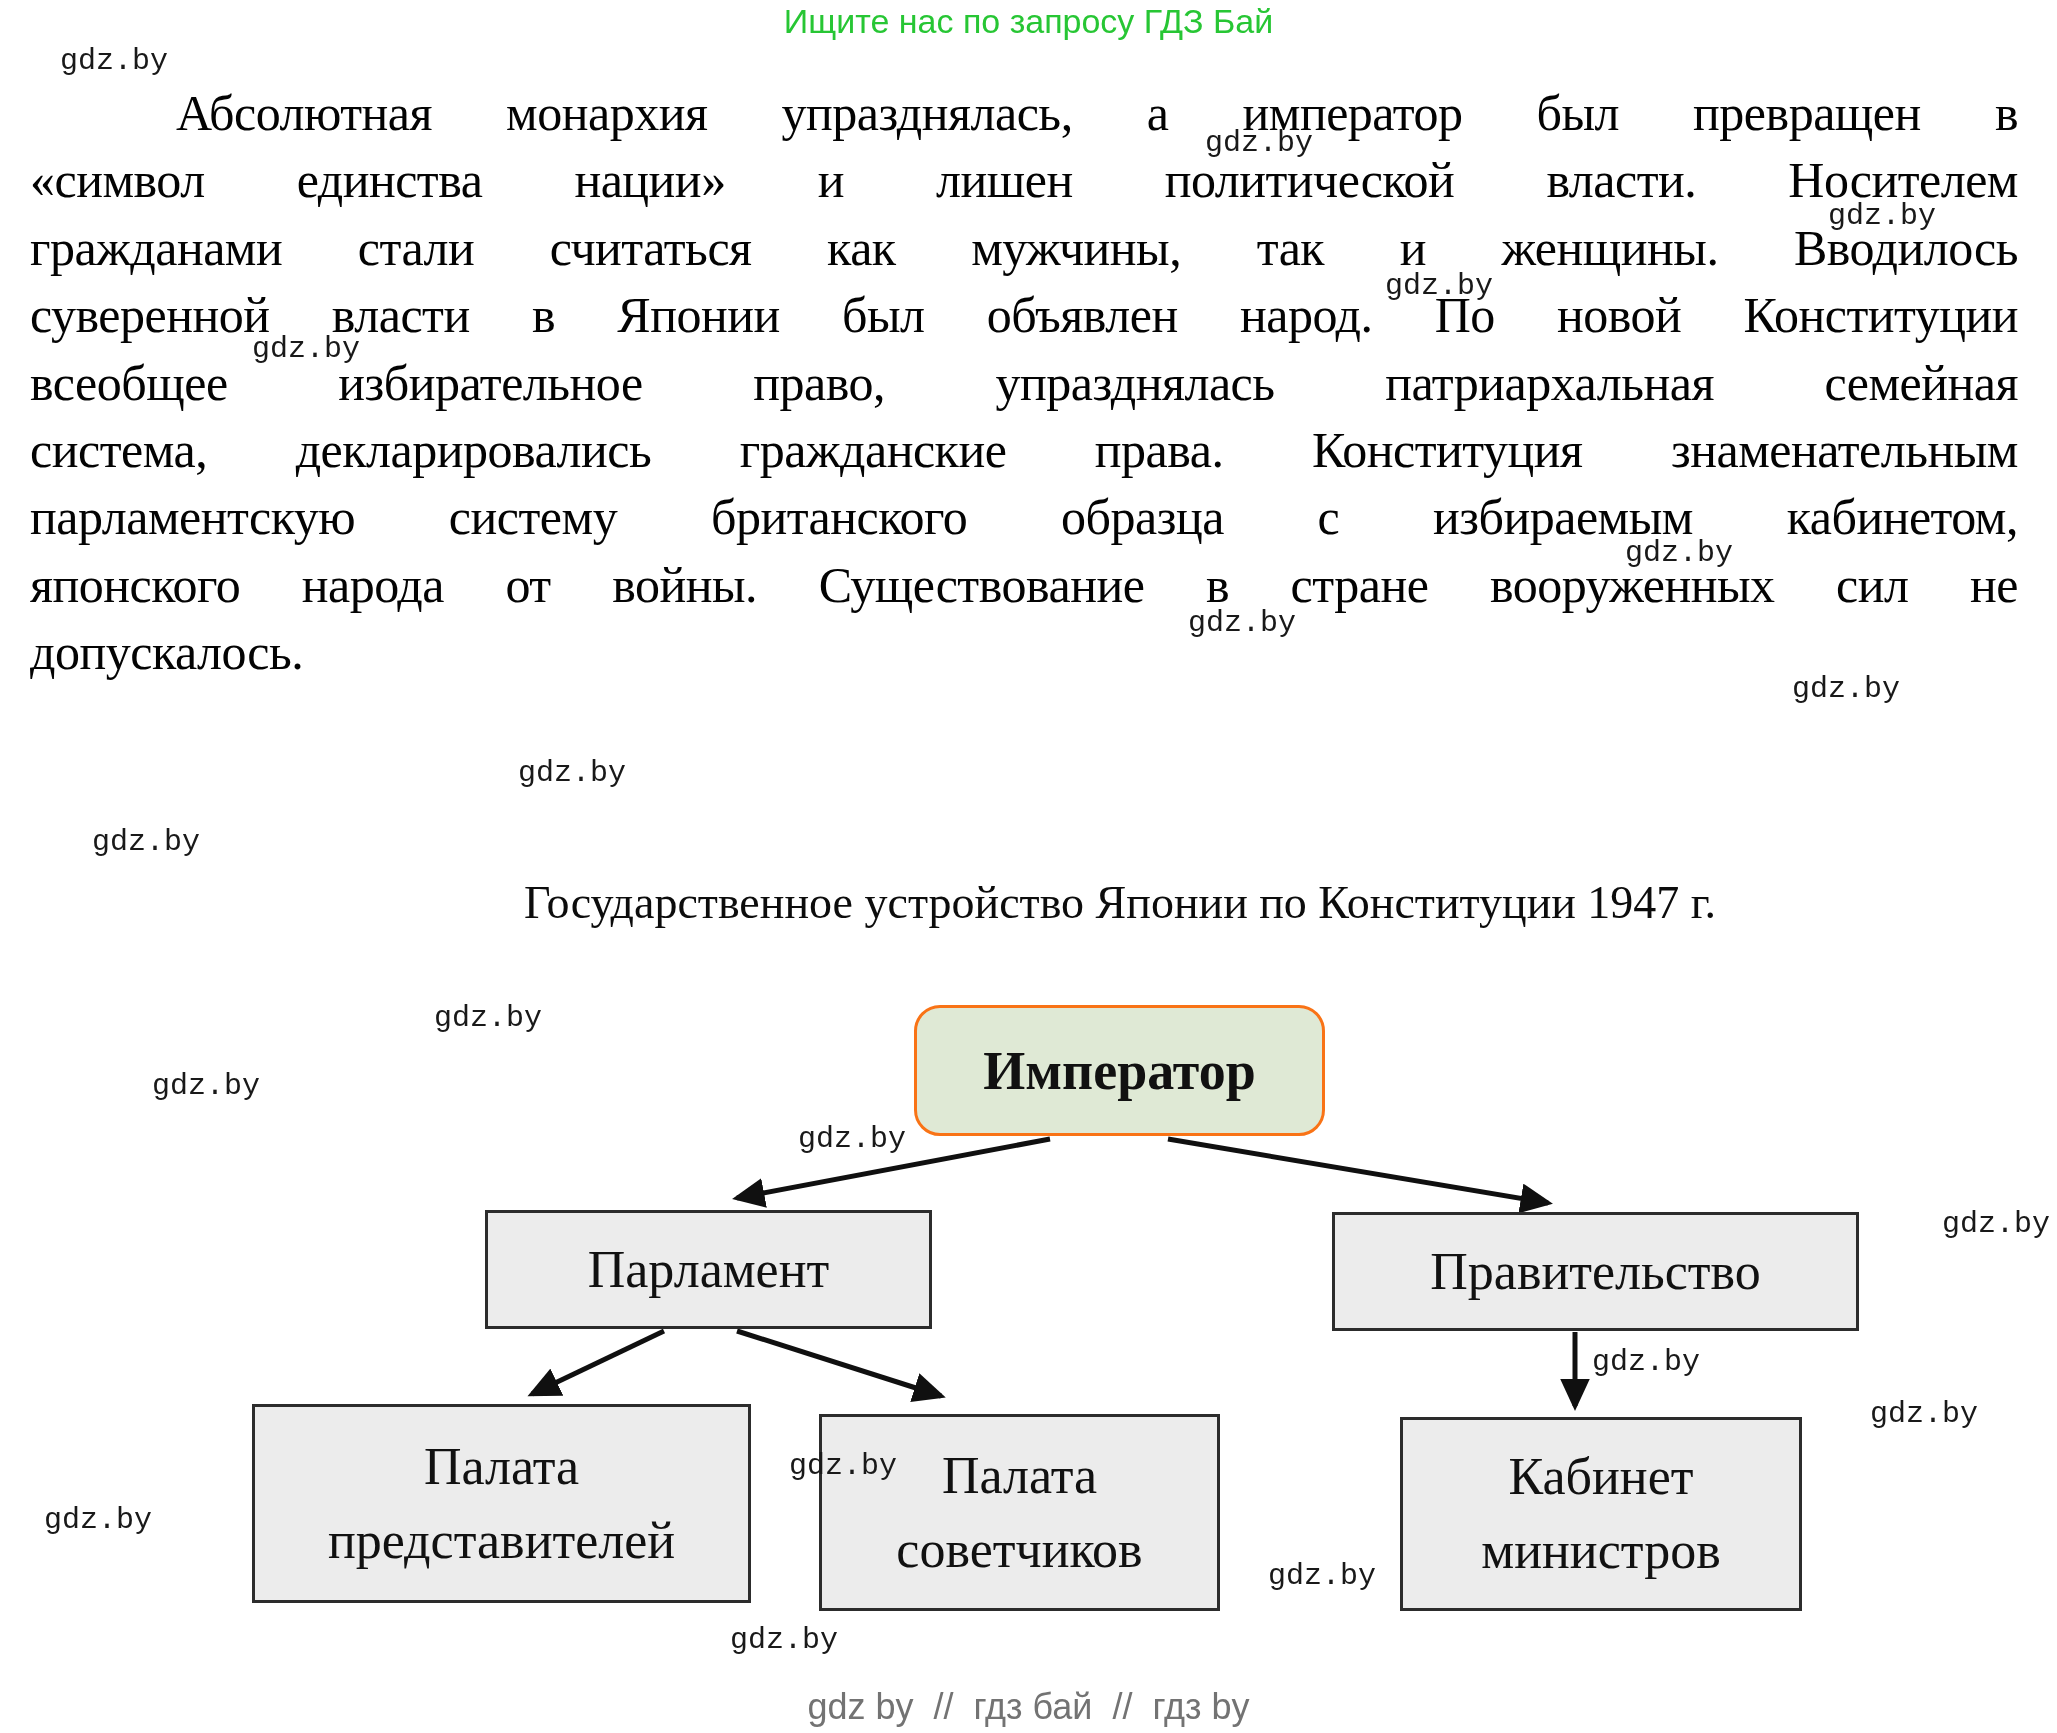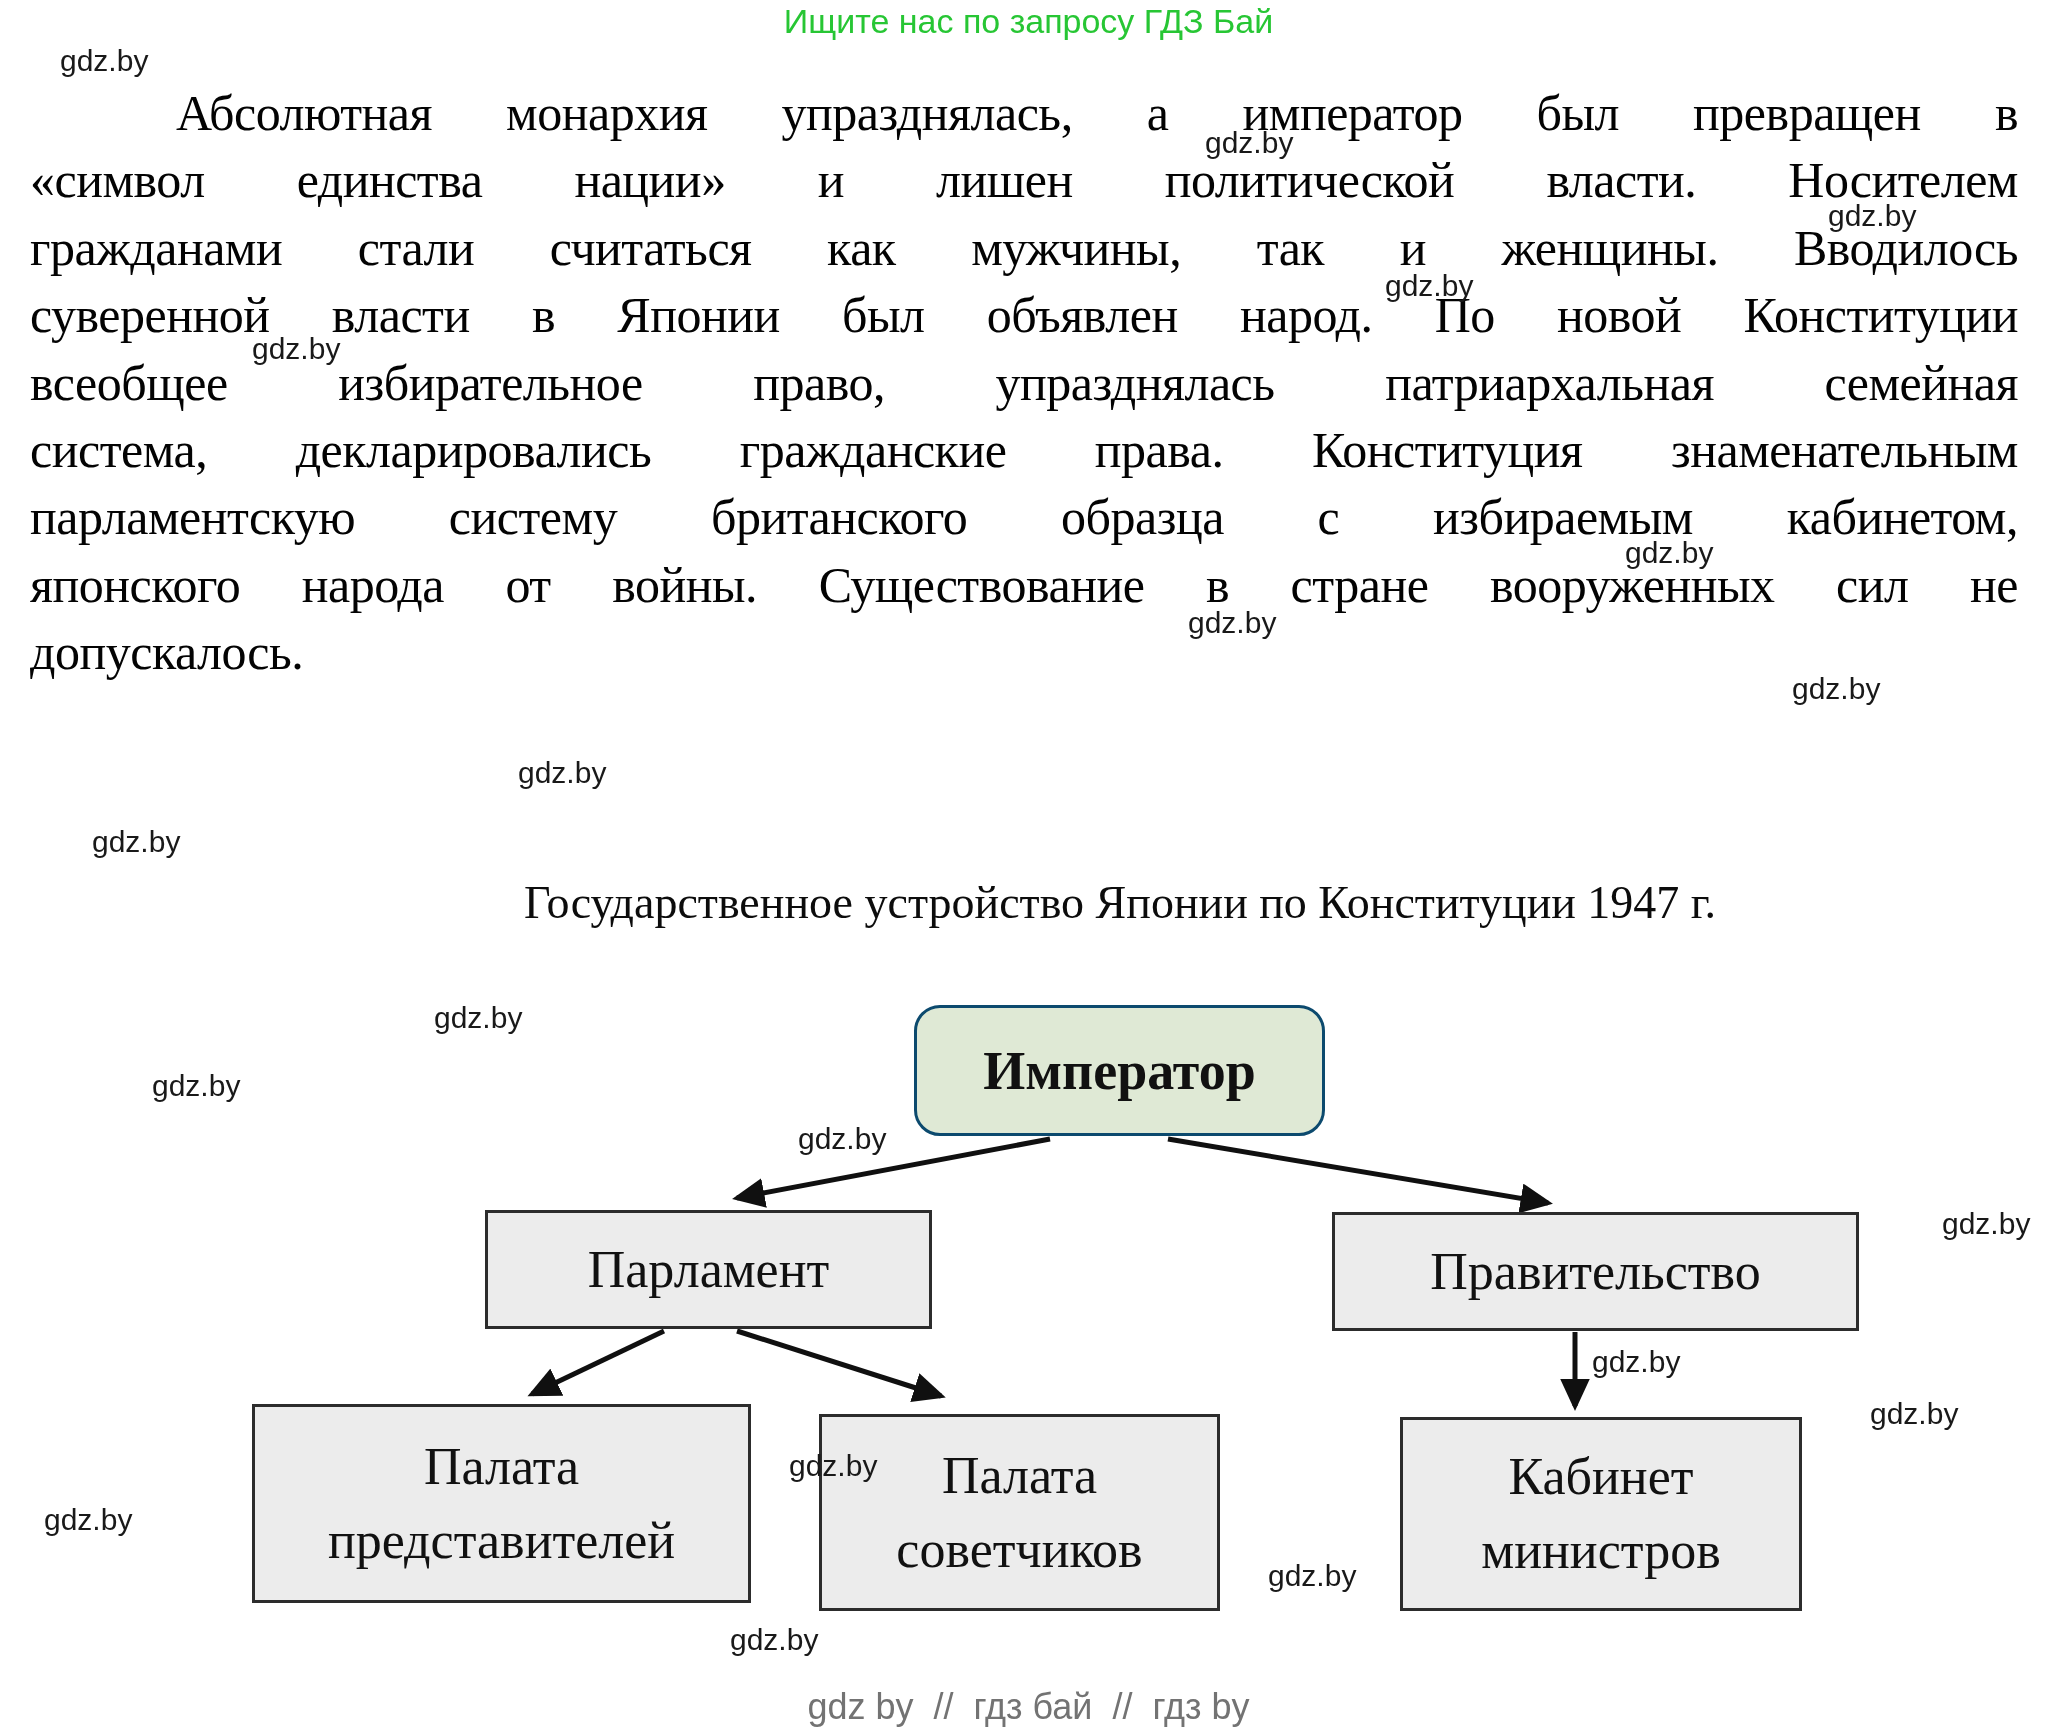--- a/index.html
+++ b/index.html
@@ -50,38 +50,38 @@
     border: 3px solid #2c2c2c;
     box-sizing: border-box;
     display: flex; flex-direction: column;
     align-items: center; justify-content: center;
     font-size: 52px; line-height: 70px;
     color: #111; text-align: center;
   }
   .node span { display: block; }
   .node.emperor {
     background: #dfe9d5;
-    border: 3px solid #0c4a6e;
+    border: 3px solid #f97316;
     border-radius: 26px;
     font-weight: bold; font-size: 54px;
   }
   #box-emperor      { left: 914px;  top: 1005px; width: 411px; height: 131px; }
   #box-parliament   { left: 485px;  top: 1210px; width: 447px; height: 119px; }
   #box-government   { left: 1332px; top: 1212px; width: 527px; height: 119px; }
   #box-housereps    { left: 252px;  top: 1404px; width: 499px; height: 199px; line-height: 74px; }
   #box-councillors  { left: 819px;  top: 1414px; width: 401px; height: 197px; line-height: 74px; }
   #box-cabinet      { left: 1400px; top: 1417px; width: 402px; height: 194px; line-height: 74px; }
 
   .arrows { position: absolute; inset: 0; width: 2057px; height: 1733px; pointer-events: none; }
   .arrows line { stroke: #101010; stroke-width: 5; }
 
   
   .wm {
     position: absolute;
-    font-family: Liberation Sans, sans-serif;
+    font-family: Liberation Mono, monospace;
     font-size: 30px; line-height: 32px;
     color: #191919;
     white-space: nowrap;
   }
 
   
   .footer {
     position: absolute; top: 1686px; left: 0; width: 100%;
     text-align: center;
     font-family: "Liberation Sans", "DejaVu Sans", sans-serif;

